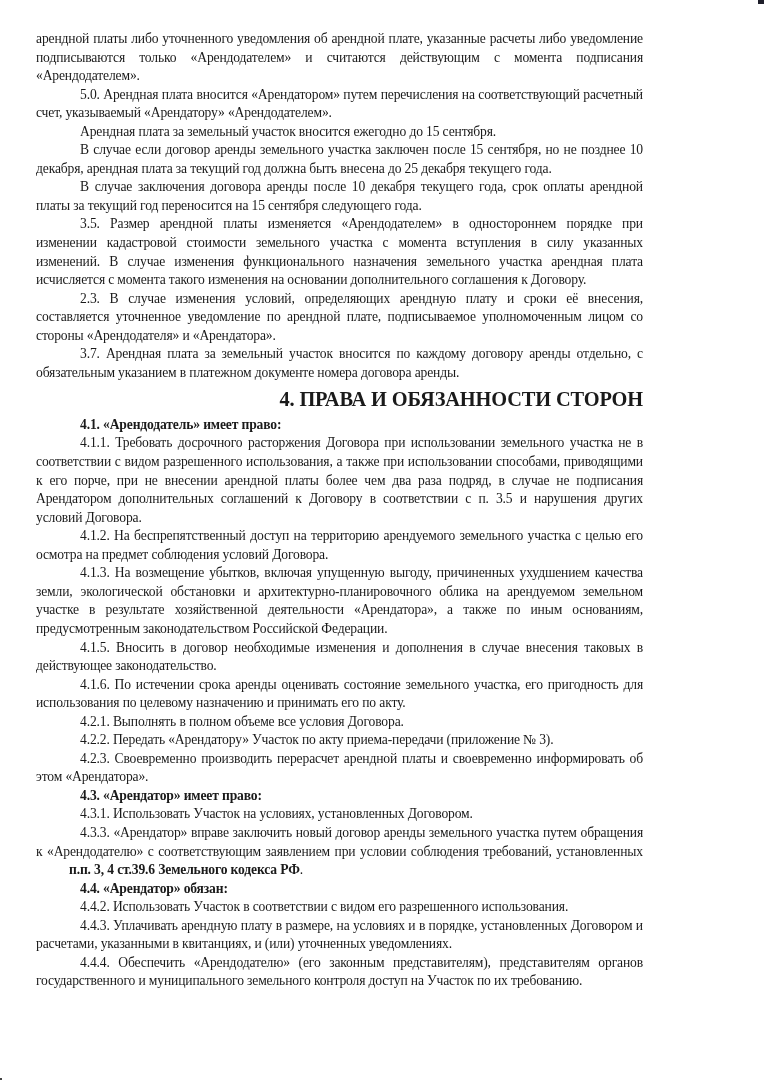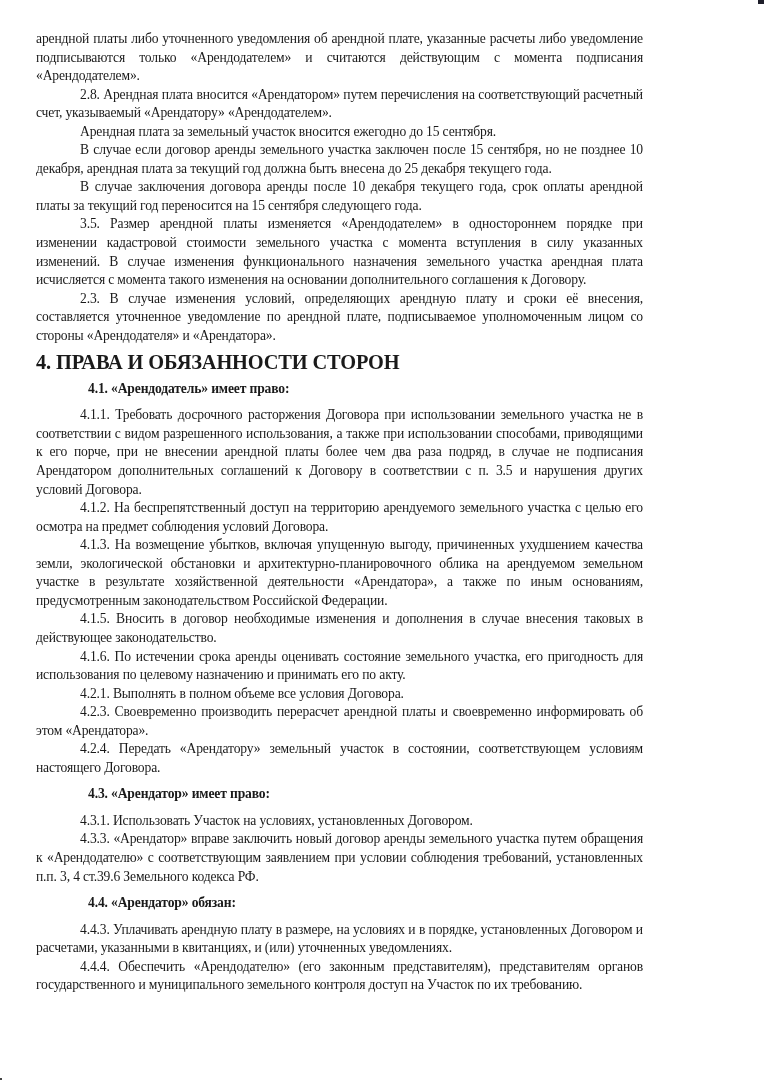--- a/index.html
+++ b/index.html
@@ -41,61 +41,63 @@
     letter-spacing: -0.15px;
   }
   .p {
     margin: 0;
     text-align: justify;
     text-indent: 44px;
   }
   .p.noindent { text-indent: 0; }
   .heading {
     margin: 8px 0 7px 0;
-    text-align: left;
+    text-align: right;
     font-weight: bold;
     text-indent: 0;
   }
   .subheading {
-    margin: 8px;
+    margin: 0;
     font-weight: bold;
     text-indent: 44px;
   }
-  b.ref { font-weight: normal; }
+  b.ref { font-weight: bold; margin-left: 33px; }
 </style>
 </head>
 <body>
 
 <div class="corner-mark"></div>
 <div class="speck"></div>
 
 <div class="page">
 
   <p class="p noindent">арендной платы либо уточненного уведомления об арендной плате, указанные расчеты либо уведомление подписываются только «Арендодателем» и считаются действующим с момента подписания «Арендодателем».</p>
-  <p class="p">2.8. Арендная плата вносится «Арендатором» путем перечисления на соответствующий расчетный счет, указываемый «Арендатору» «Арендодателем».</p>
+  <p class="p">5.0. Арендная плата вносится «Арендатором» путем перечисления на соответствующий расчетный счет, указываемый «Арендатору» «Арендодателем».</p>
   <p class="p">Арендная плата за земельный участок вносится ежегодно до 15 сентября.</p>
   <p class="p">В случае если договор аренды земельного участка заключен после 15 сентября, но не позднее 10 декабря, арендная плата за текущий год должна быть внесена до 25 декабря текущего года.</p>
   <p class="p">В случае заключения договора аренды после 10 декабря текущего года, срок оплаты арендной платы за текущий год переносится на 15 сентября следующего года.</p>
   <p class="p">3.5. Размер арендной платы изменяется «Арендодателем» в одностороннем порядке при изменении кадастровой стоимости земельного участка с момента вступления в силу указанных изменений. В случае изменения функционального назначения земельного участка арендная плата исчисляется с момента такого изменения на основании дополнительного соглашения к Договору.</p>
   <p class="p">2.3. В случае изменения условий, определяющих арендную плату и сроки её внесения, составляется уточненное уведомление по арендной плате, подписываемое уполномоченным лицом со стороны «Арендодателя» и «Арендатора».</p>
+  <p class="p">3.7. Арендная плата за земельный участок вносится по каждому договору аренды отдельно, с обязательным указанием в платежном документе номера договора аренды.</p>
 
   <h2 class="p heading">4. ПРАВА И ОБЯЗАННОСТИ СТОРОН</h2>
 
   <p class="subheading">4.1. «Арендодатель» имеет право:</p>
   <p class="p">4.1.1. Требовать досрочного расторжения Договора при использовании земельного участка не в соответствии с видом разрешенного использования, а также при использовании способами, приводящими к его порче, при не внесении арендной платы более чем два раза подряд, в случае не подписания Арендатором дополнительных соглашений к Договору в соответствии с п. 3.5 и нарушения других условий Договора.</p>
   <p class="p">4.1.2. На беспрепятственный доступ на территорию арендуемого земельного участка с целью его осмотра на предмет соблюдения условий Договора.</p>
   <p class="p">4.1.3. На возмещение убытков, включая упущенную выгоду, причиненных ухудшением качества земли, экологической обстановки и архитектурно-планировочного облика на арендуемом земельном участке в результате хозяйственной деятельности «Арендатора», а также по иным основаниям, предусмотренным законодательством Российской Федерации.</p>
   <p class="p">4.1.5. Вносить в договор необходимые изменения и дополнения в случае внесения таковых в действующее законодательство.</p>
   <p class="p">4.1.6. По истечении срока аренды оценивать состояние земельного участка, его пригодность для использования по целевому назначению и принимать его по акту.</p>
 
   <p class="p">4.2.1. Выполнять в полном объеме все условия Договора.</p>
+  <p class="p">4.2.2. Передать «Арендатору» Участок по акту приема-передачи (приложение № 3).</p>
   <p class="p">4.2.3. Своевременно производить перерасчет арендной платы и своевременно информировать об этом «Арендатора».</p>
-  <p class="p">4.2.4. Передать «Арендатору» земельный участок в состоянии, соответствующем условиям настоящего Договора.</p>
 
   <p class="subheading">4.3. «Арендатор» имеет право:</p>
   <p class="p">4.3.1. Использовать Участок на условиях, установленных Договором.</p>
   <p class="p"><span>4.3.3. «Арендатор» вправе заключить новый договор аренды земельного участка путем обращения к «Арендодателю» с соответствующим заявлением при условии соблюдения требований, установленных </span><b class="ref">п.п. 3, 4 ст.39.6 Земельного кодекса РФ</b><span>.</span></p>
 
   <p class="subheading">4.4. «Арендатор» обязан:</p>
+  <p class="p">4.4.2. Использовать Участок в соответствии с видом его разрешенного использования.</p>
   <p class="p">4.4.3. Уплачивать арендную плату в размере, на условиях и в порядке, установленных Договором и расчетами, указанными в квитанциях, и (или) уточненных уведомлениях.</p>
   <p class="p">4.4.4. Обеспечить «Арендодателю» (его законным представителям), представителям органов государственного и муниципального земельного контроля доступ на Участок по их требованию.</p>
 
 </div>
 
 </body></html>

